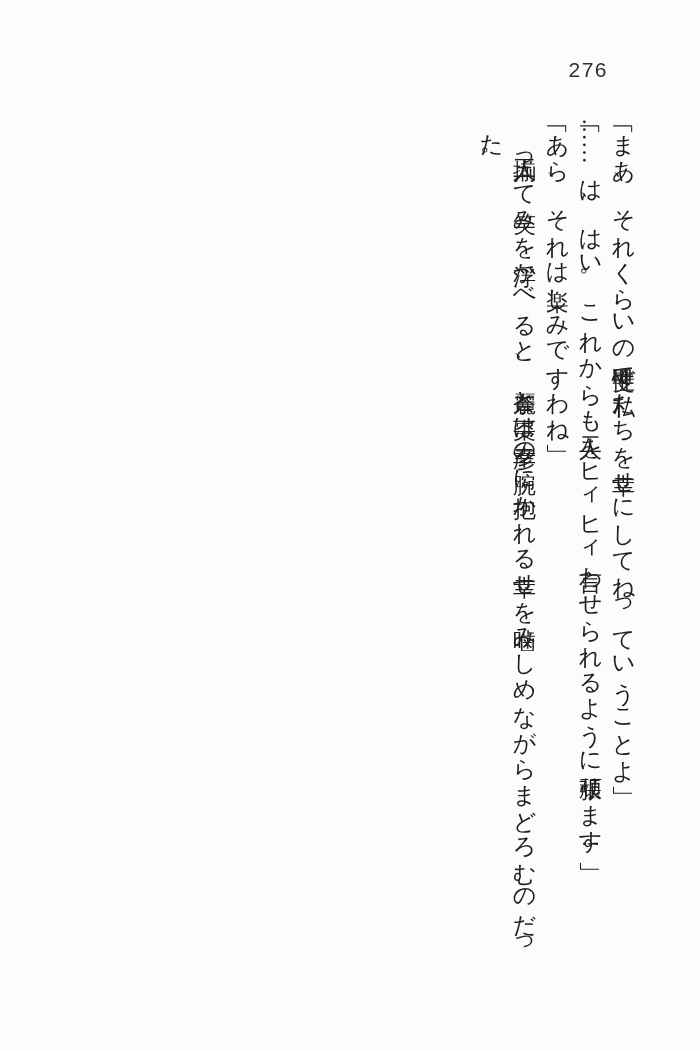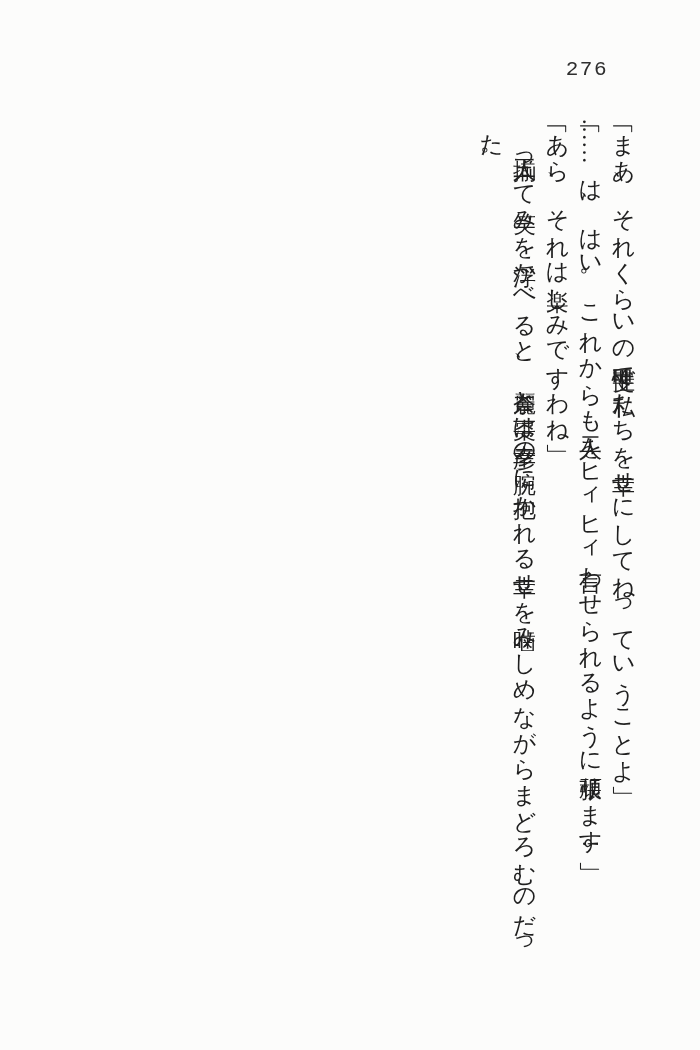--- a/index.html
+++ b/index.html
@@ -19,21 +19,21 @@
     inset: 0;
     background: #fcfcfb;
   }
   .page-number {
     position: absolute;
     top: 58px;
     right: 92px;
     font-size: 21px;
     letter-spacing: 1.5px;
     color: #2e2e2e;
-    font-family: Liberation Mono, monospace;
+    font-family: Liberation Sans, sans-serif;
   }
   .text-block {
     position: absolute;
     top: 118px;
     right: 60px;
     height: 880px;
     writing-mode: vertical-rl;
     text-orientation: mixed;
     font-size: 23px;
     line-height: 33px;

